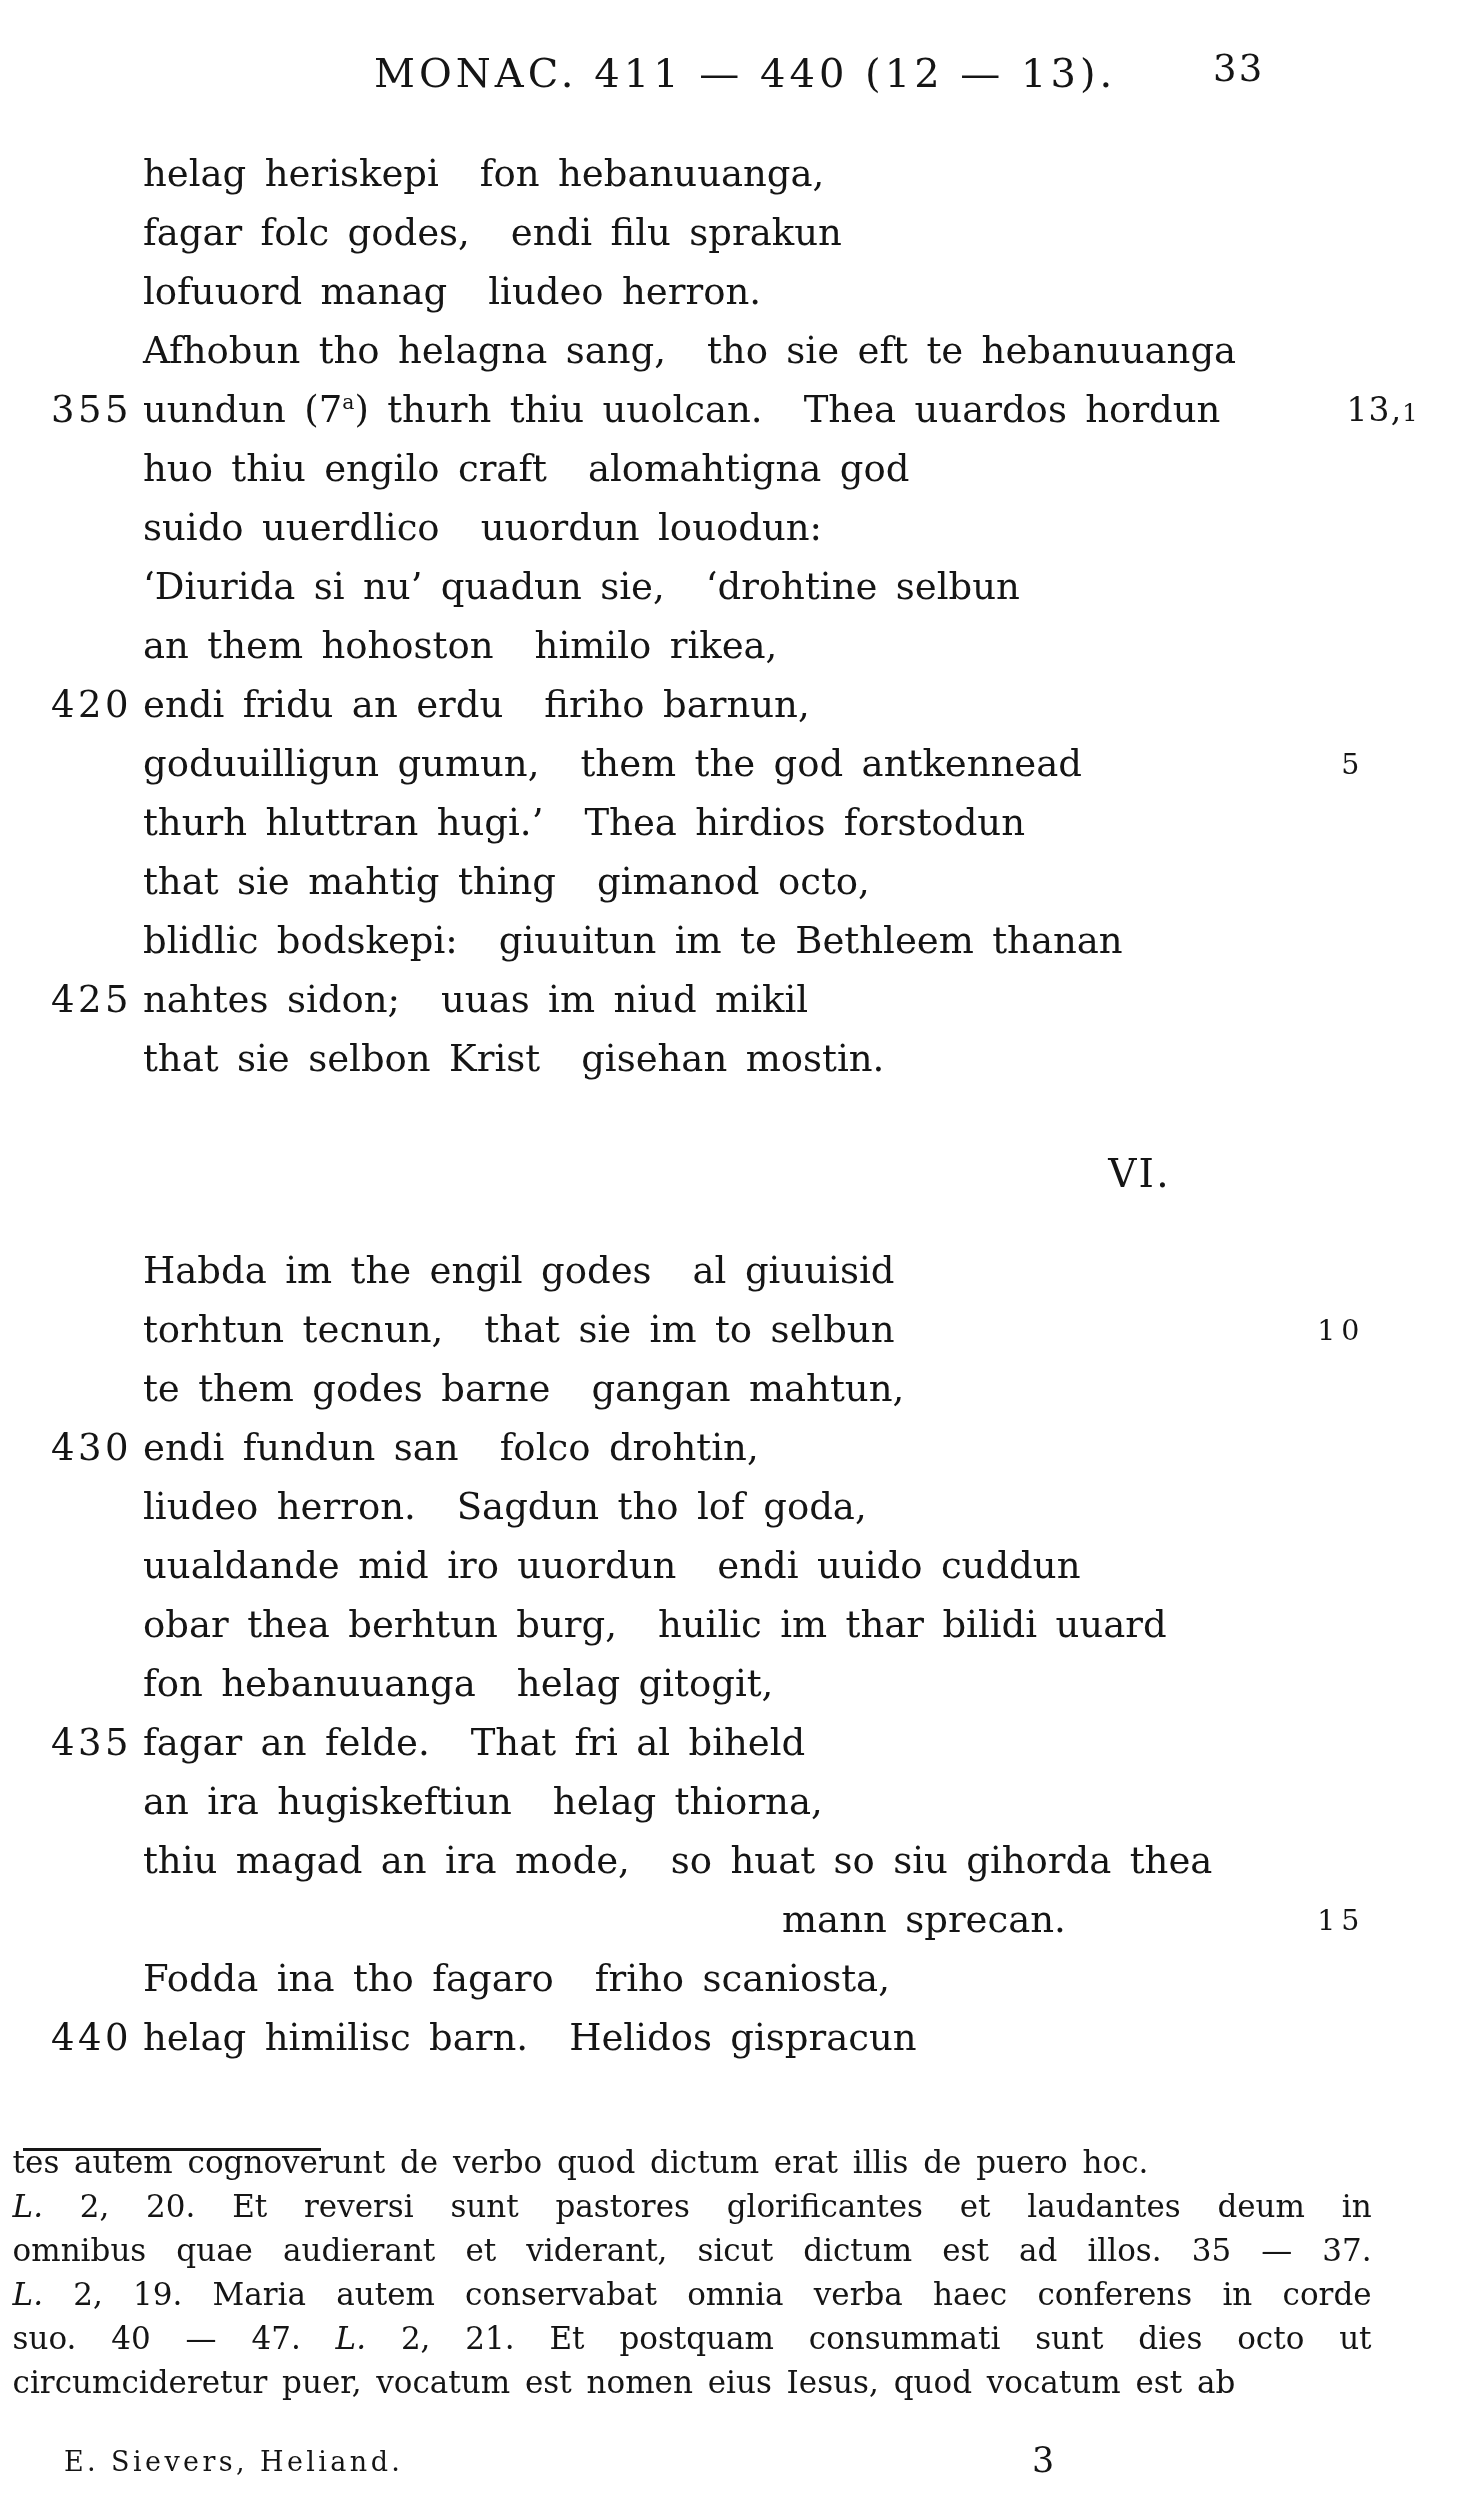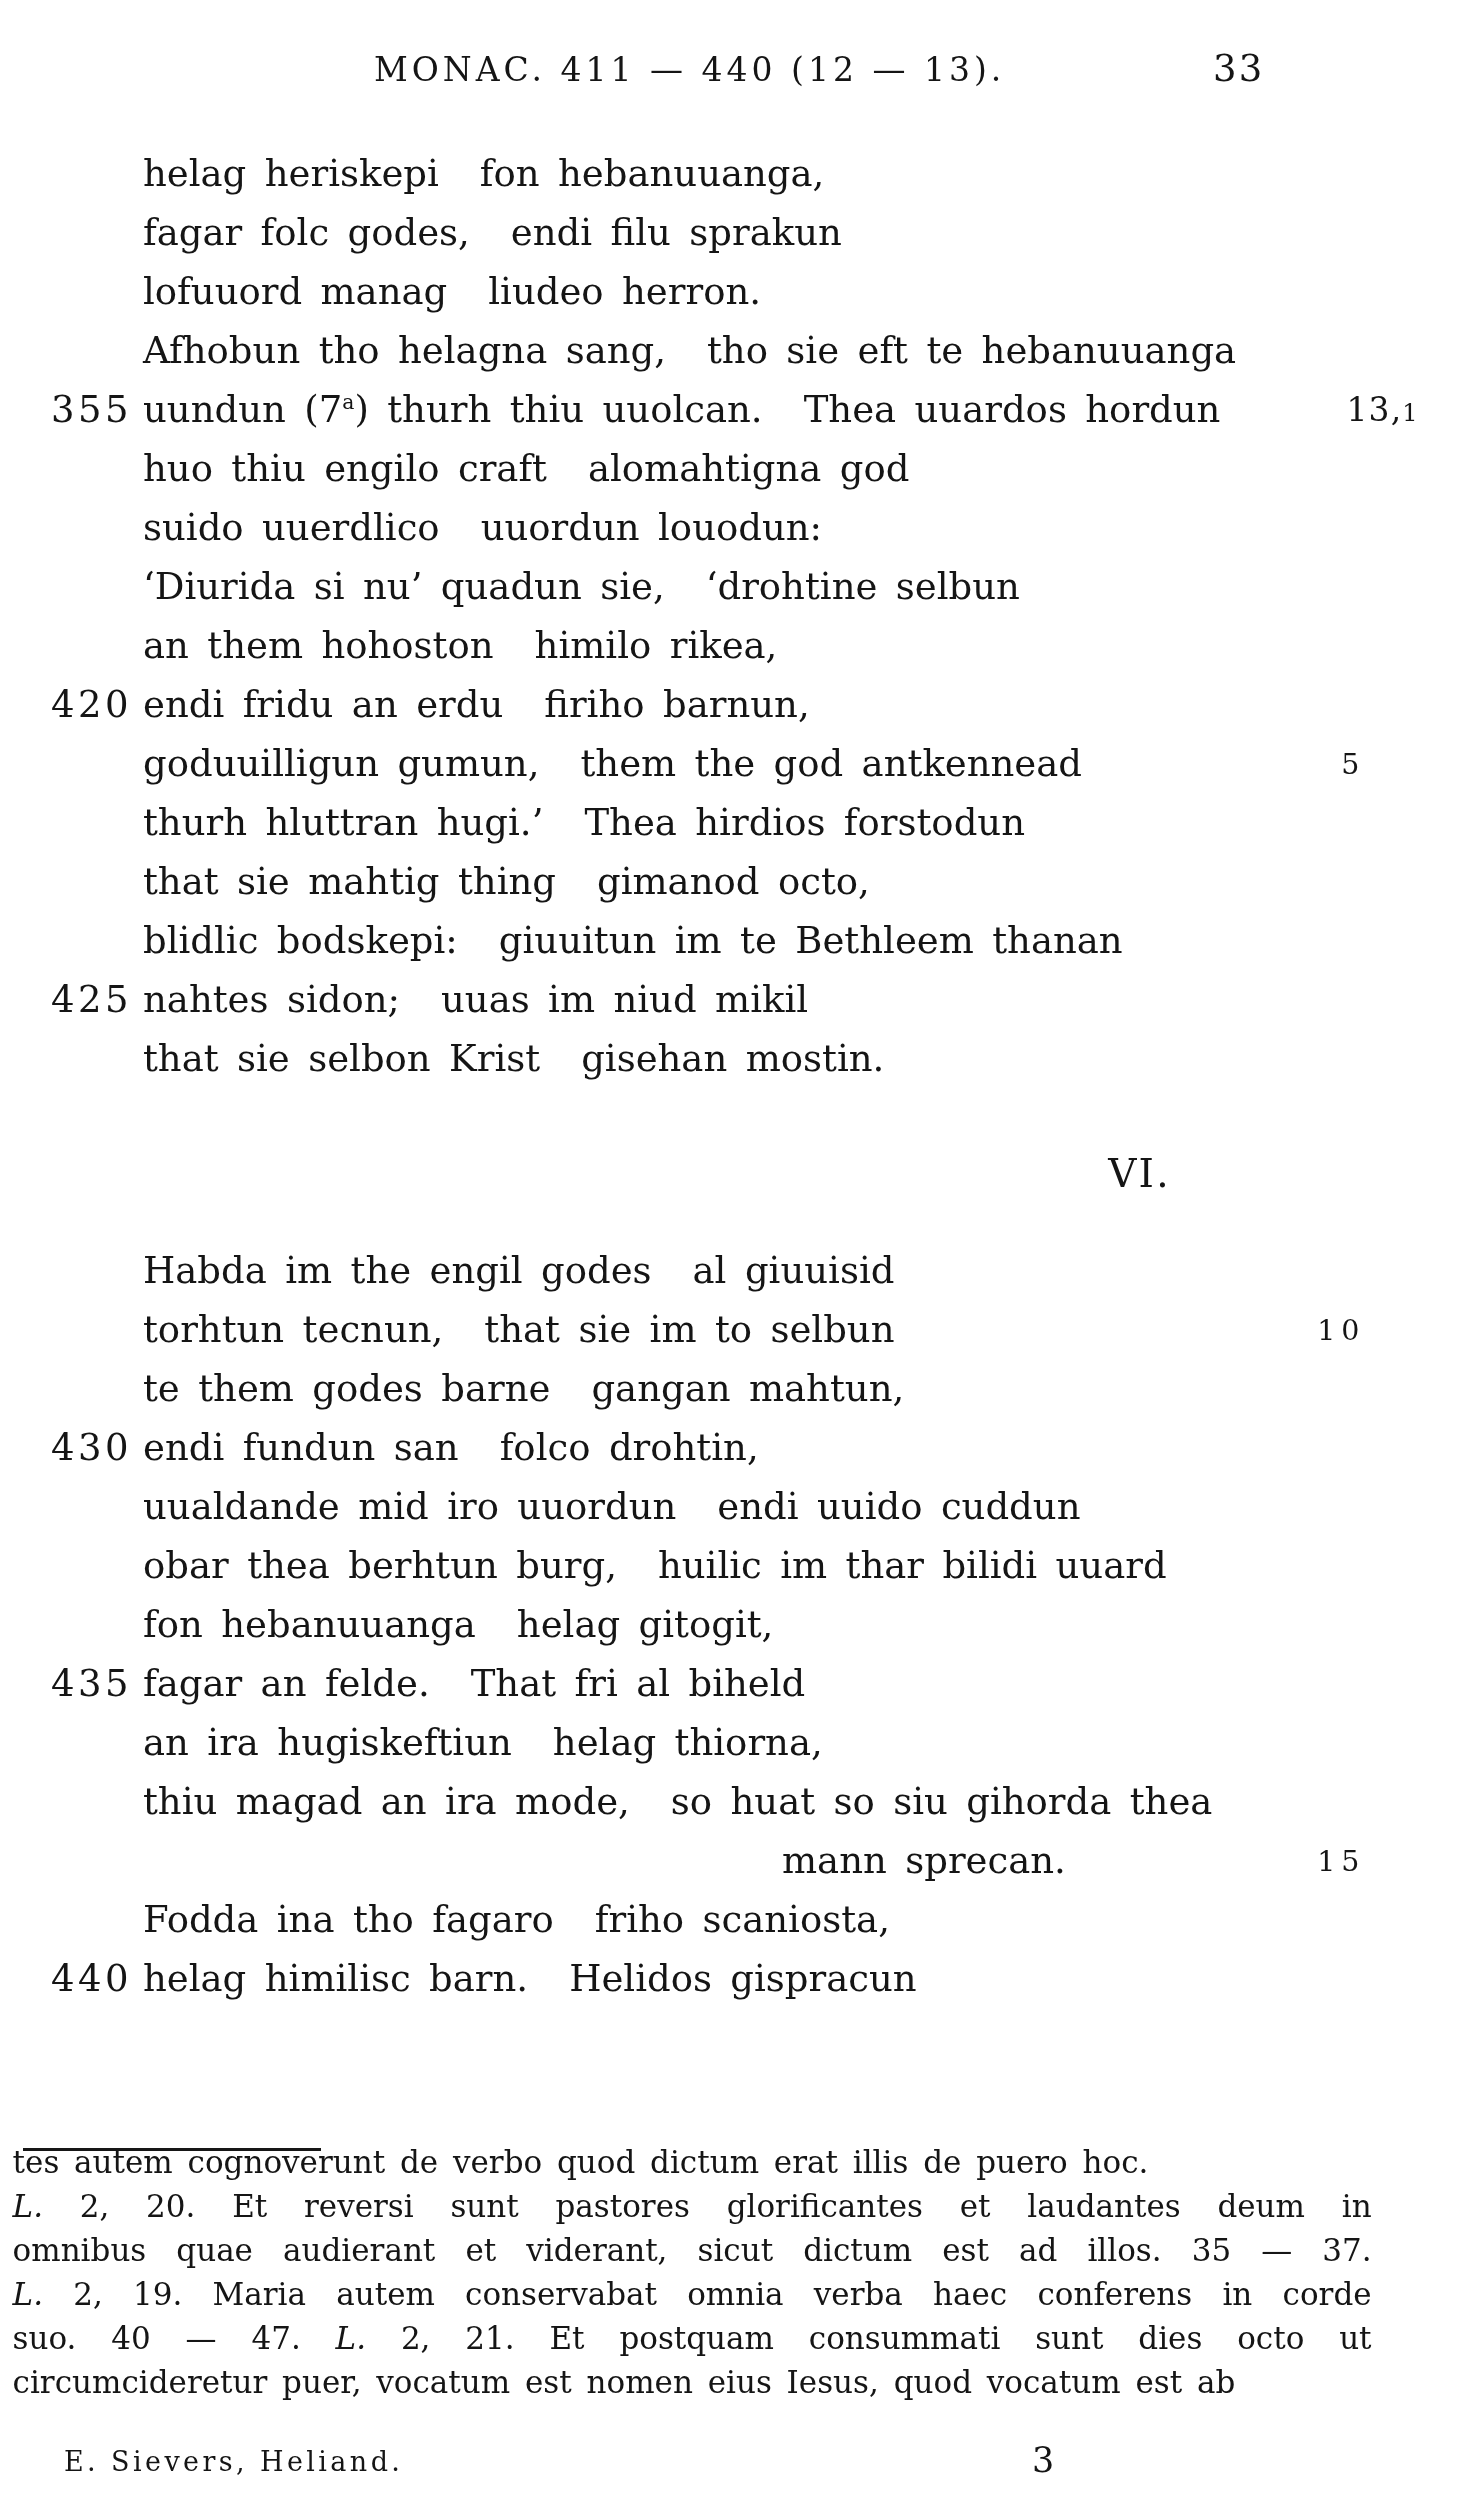--- a/index.html
+++ b/index.html
@@ -9,21 +9,21 @@
     background:#ffffff;
     color:#151515;
     font-family:"DejaVu Serif","Liberation Serif",serif;
     overflow:hidden;
   }
 
   
   .running-header { position:absolute; top:50px; left:0; width:1462px; height:46px; }
   .header-title {
     position:absolute; left:374px; top:0;
-    font-size:33px; letter-spacing:4px; white-space:nowrap;
+    font-size:40px; letter-spacing:4px; white-space:nowrap;
   }
   .page-number {
     position:absolute; left:1213px; top:-3.4px;
     font-size:37px; letter-spacing:2.3px;
   }
 
   
   .verse-block {
     position:absolute; top:144px; left:143px; width:1279px;
     font-size:37px;
@@ -107,20 +107,21 @@
       <div class="vline"><span>thurh hluttran hugi.’</span><span class="gap"></span><span>Thea hirdios forstodun</span></div>
       <div class="vline"><span>that sie mahtig thing</span><span class="gap"></span><span>gimanod octo,</span></div>
       <div class="vline"><span>blidlic bodskepi:</span><span class="gap"></span><span>giuuitun im te Bethleem thanan</span></div>
       <div class="vline"><span class="lineno">425</span><span>nahtes sidon;</span><span class="gap"></span><span>uuas im niud mikil</span></div>
       <div class="vline"><span>that sie selbon Krist</span><span class="gap"></span><span>gisehan mostin.</span></div>
       <div class="fitte-heading">VI.</div>
       <div class="vline"><span>Habda im the engil godes</span><span class="gap"></span><span>al giuuisid</span></div>
       <div class="vline"><span>torhtun tecnun,</span><span class="gap"></span><span>that sie im to selbun</span><span class="mcount">10</span></div>
       <div class="vline"><span>te them godes barne</span><span class="gap"></span><span>gangan mahtun,</span></div>
       <div class="vline"><span class="lineno">430</span><span>endi fundun san</span><span class="gap"></span><span>folco drohtin,</span></div>
+      <div class="vline"><span>liudeo herron.</span><span class="gap"></span><span>Sagdun tho lof goda,</span></div>
       <div class="vline"><span>uualdande mid iro uuordun</span><span class="gap"></span><span>endi uuido cuddun</span></div>
       <div class="vline"><span>obar thea berhtun burg,</span><span class="gap"></span><span>huilic im thar bilidi uuard</span></div>
       <div class="vline"><span>fon hebanuuanga</span><span class="gap"></span><span>helag gitogit,</span></div>
       <div class="vline"><span class="lineno">435</span><span>fagar an felde.</span><span class="gap"></span><span>That fri al biheld</span></div>
       <div class="vline"><span>an ira hugiskeftiun</span><span class="gap"></span><span>helag thiorna,</span></div>
       <div class="vline"><span>thiu magad an ira mode,</span><span class="gap"></span><span>so huat so siu gihorda thea</span></div>
       <div class="vline cont"><span>mann sprecan.</span><span class="mcount">15</span></div>
       <div class="vline"><span>Fodda ina tho fagaro</span><span class="gap"></span><span>friho scaniosta,</span></div>
       <div class="vline"><span class="lineno">440</span><span>helag himilisc barn.</span><span class="gap"></span><span>Helidos gispracun</span></div>
     </div>

